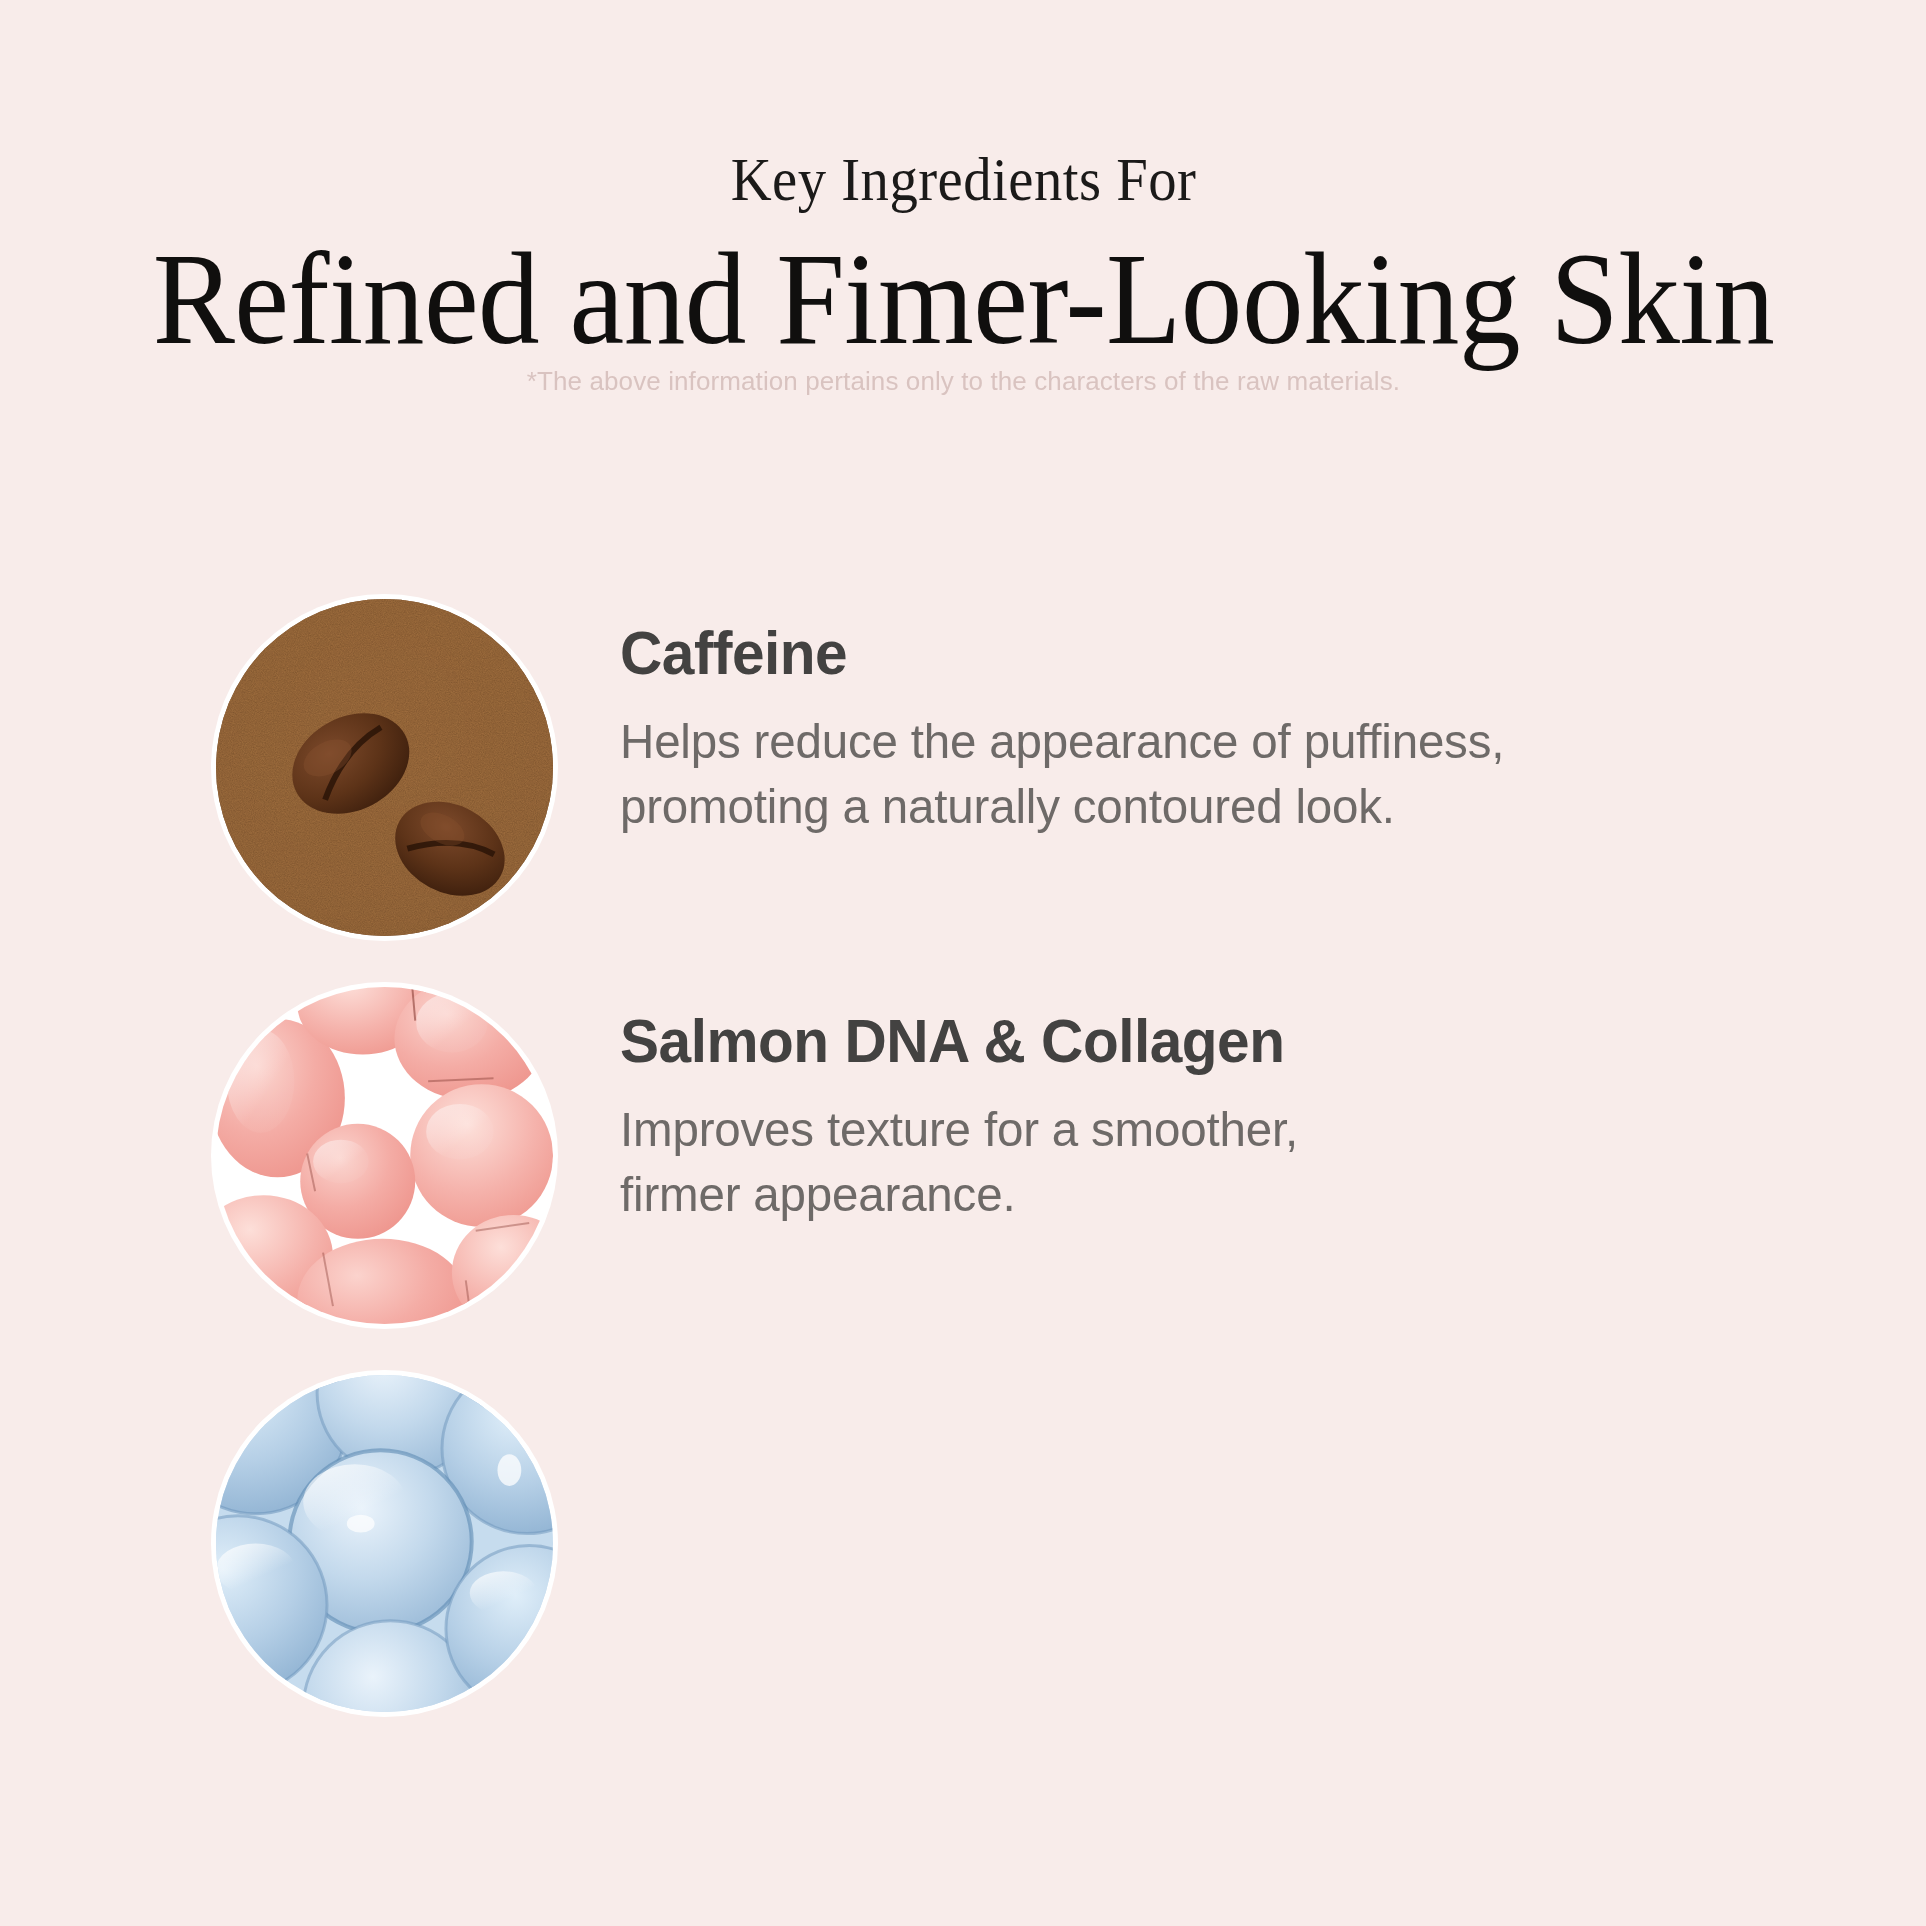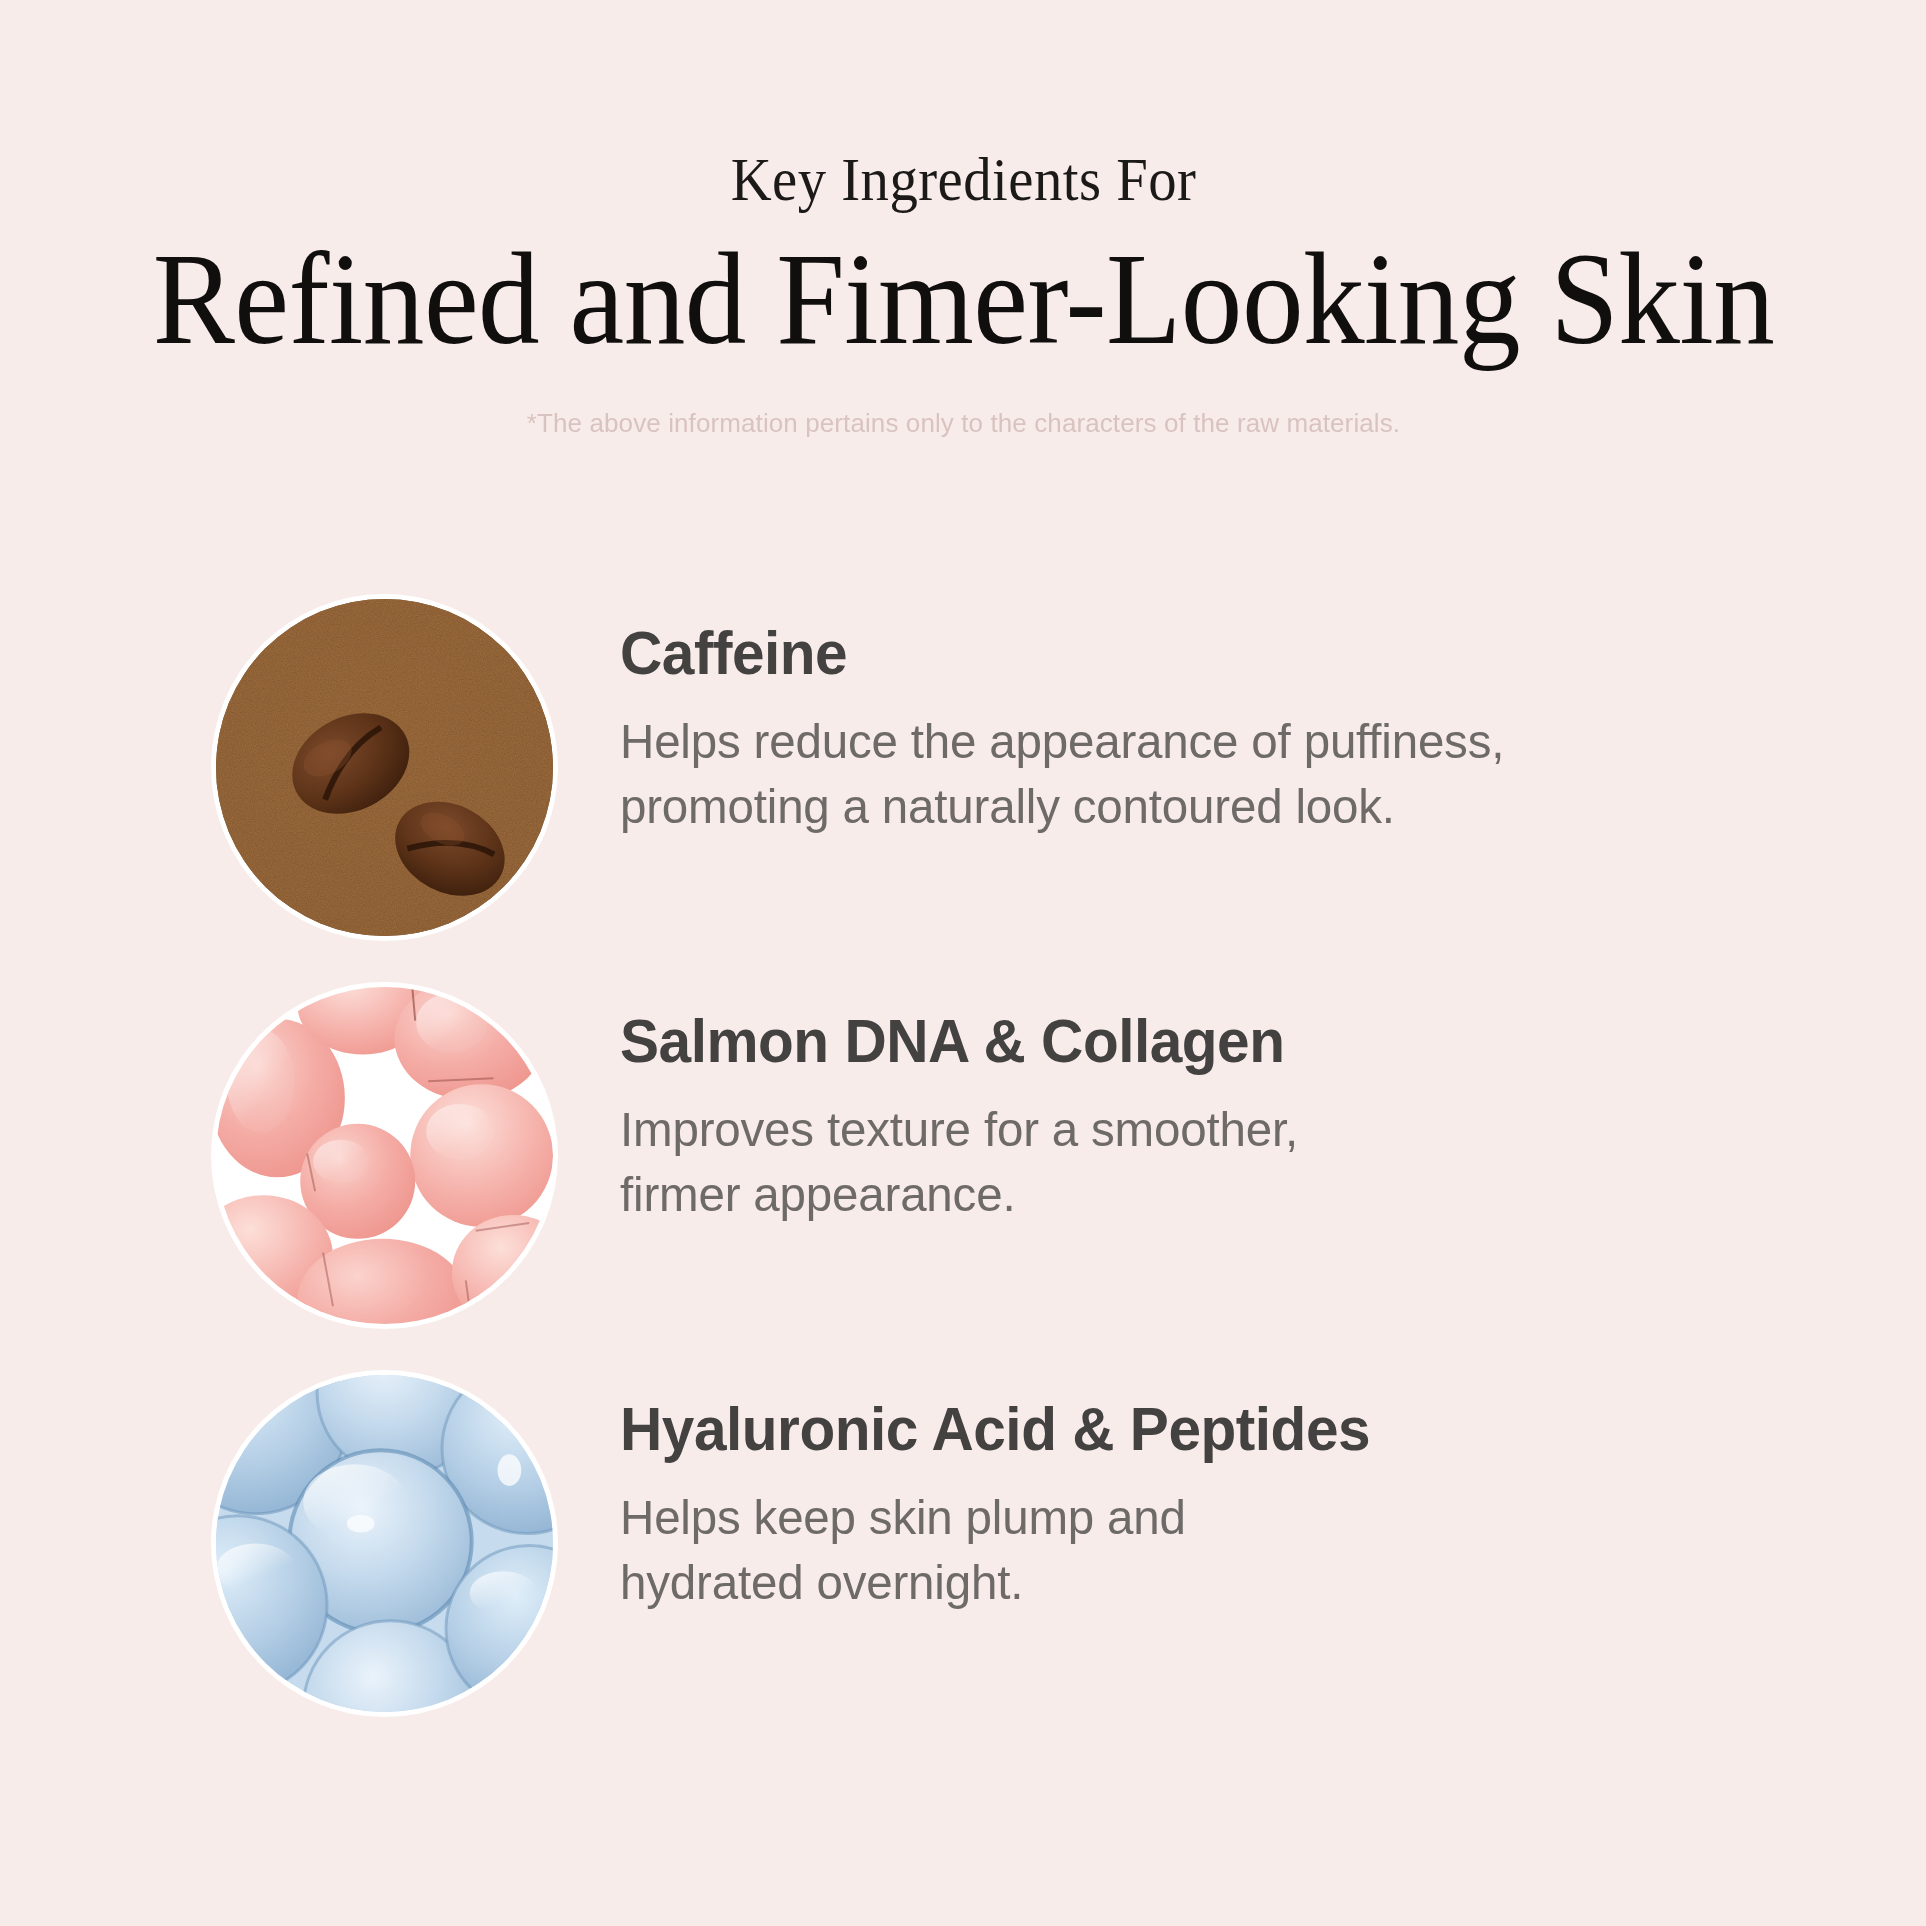--- a/index.html
+++ b/index.html
@@ -47,21 +47,20 @@
     letter-spacing: -0.5px;
     margin-top: 22px;
     white-space: nowrap;
     transform: scaleX(0.94);
   }
   .disclaimer {
     font-family: "Liberation Sans", sans-serif;
     font-size: 26px;
     line-height: 1.2;
     color: #d9c3c0;
-    margin-top: 42px;
     letter-spacing: 0.1px;
   }
 
   
   .ingredients {
     position: absolute;
     top: 599px;
     left: 0;
     width: 1927px;
   }
@@ -262,22 +261,17 @@
               <circle cx="176" cy="336" r="88" fill="url(#bl1)"></circle>
               <circle cx="176" cy="336" r="88" fill="none" stroke="#6d96bb" stroke-width="3" opacity="0.5"></circle>
               <circle cx="316" cy="256" r="84" fill="url(#bl2)"></circle>
               <circle cx="316" cy="256" r="84" fill="none" stroke="#6d96bb" stroke-width="3" opacity="0.5"></circle>
               <ellipse cx="290" cy="220" rx="34" ry="22" fill="url(#hl)"></ellipse>
               <ellipse cx="296" cy="96" rx="12" ry="16" fill="#ffffff" opacity="0.75"></ellipse>
             </g>
           </svg>
         </div>
       </div>
-      <div class="copy">
-        <div class="ing-title">Hyaluronic Acid &amp; Peptides</div>
-        <div class="ing-desc">Helps keep skin plump and
-hydrated overnight.</div>
-      </div>
     </div>
 
   </div>
 </div>
 
 
 </body></html>

